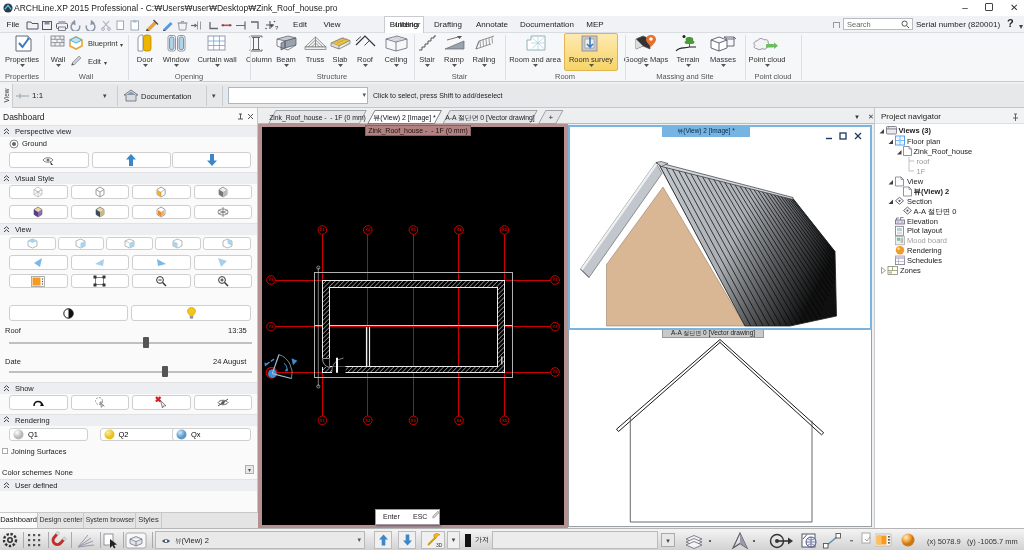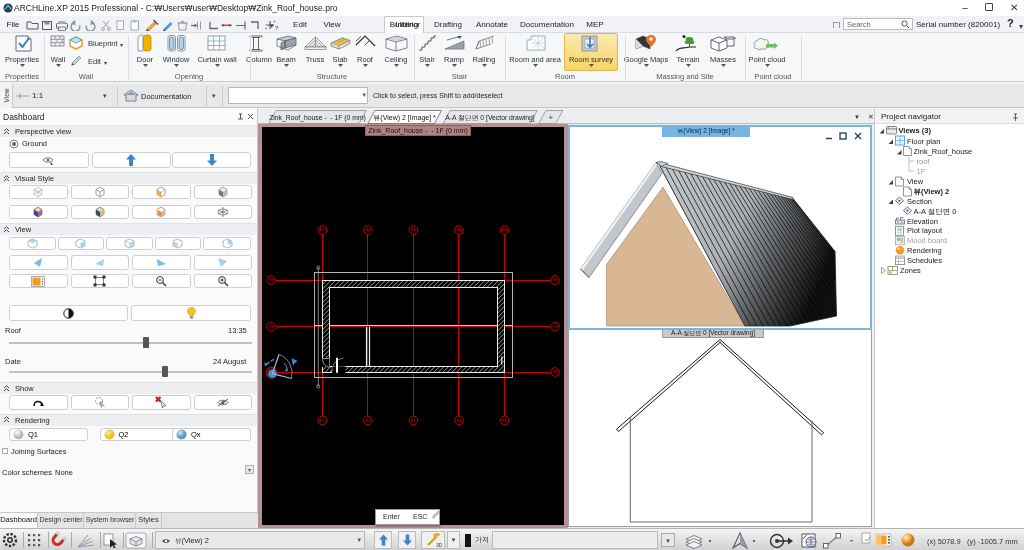--- a/index.html
+++ b/index.html
@@ -526,20 +526,23 @@
         </defs>
         <circle cx="5.5" cy="5.5" r="5" fill="url(#ballb)"></circle>
       </svg>
       <span style="font-size:7.5px;margin-left:4px;">Qx</span>
     </div>
   <div class="abs" style="left:2px;top:340px;width:6px;height:6px;background:#fff;border:1px solid #aaa;"></div>
   <div class="abs" style="left:11px;top:339px;font-size:7.5px;color:#222;">Joining Surfaces</div>
   <div class="abs" style="left:2px;top:359.5px;font-size:7.5px;color:#222;">Color schemes</div>
   <div class="abs" style="left:55px;top:359.5px;font-size:7.5px;color:#222;">None</div>
   <div class="abs" style="left:245px;top:357px;width:9px;height:9px;background:#e8e8e8;border:1px solid #b0b0b0;font-size:6px;color:#555;text-align:center;line-height:8px;">▾</div>
+  <div class="sec-hdr" style="top:371px;"><span class="chev"><svg width="7" height="7" viewBox="0 0 7 7">
+          <path d="M1 3 L3.5 0.7 L6 3 M1 6 L3.5 3.7 L6 6" fill="none" stroke="#444" stroke-width="1"></path>
+        </svg></span>User defined</div>
 
   <div class="abs" style="left:0;top:404px;width:258px;height:16px;background:#e4e4e4;border-top:1px solid #c8c8c8;">
     <div class="abs" style="left:0;top:0;width:38px;height:15px;background:#fafafb;border-right:1px solid #c8c8c8;font-size:7.5px;text-align:center;line-height:14px;color:#111;">Dashboard</div>
     <div class="abs" style="left:39px;top:0;width:45px;height:15px;border-right:1px solid #c8c8c8;font-size:7px;text-align:center;line-height:14px;color:#333;white-space:nowrap;overflow:hidden;">Design center</div>
     <div class="abs" style="left:85px;top:0;width:51px;height:15px;border-right:1px solid #c8c8c8;font-size:6.8px;text-align:center;line-height:14px;color:#333;white-space:nowrap;overflow:hidden;">System browser</div>
     <div class="abs" style="left:136px;top:0;width:26px;height:15px;border-right:1px solid #c8c8c8;font-size:7.5px;text-align:center;line-height:14px;color:#333;">Styles</div>
   </div>
 </div>
 
 <div class="abs" style="left:258px;top:108px;width:616px;height:420px;background:#f0f0f0;">

